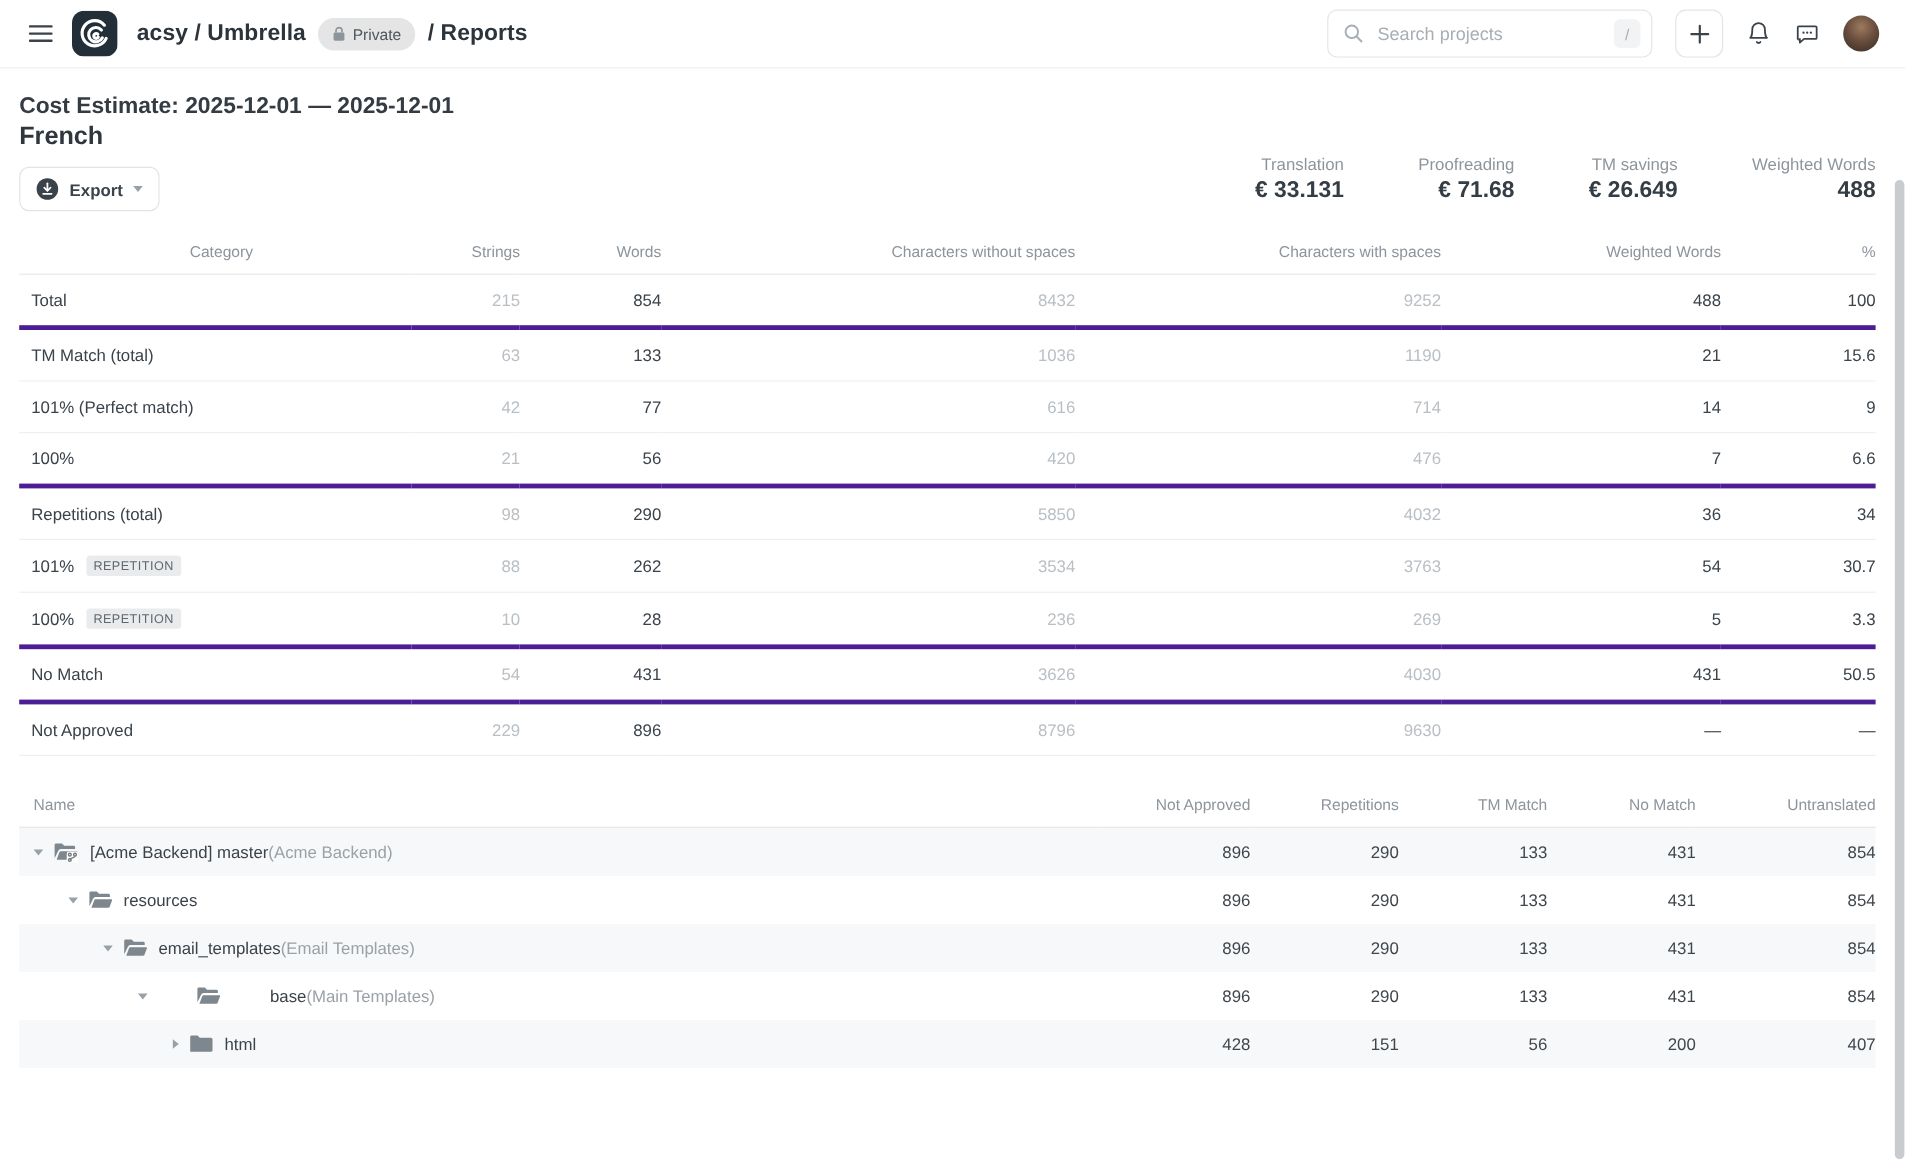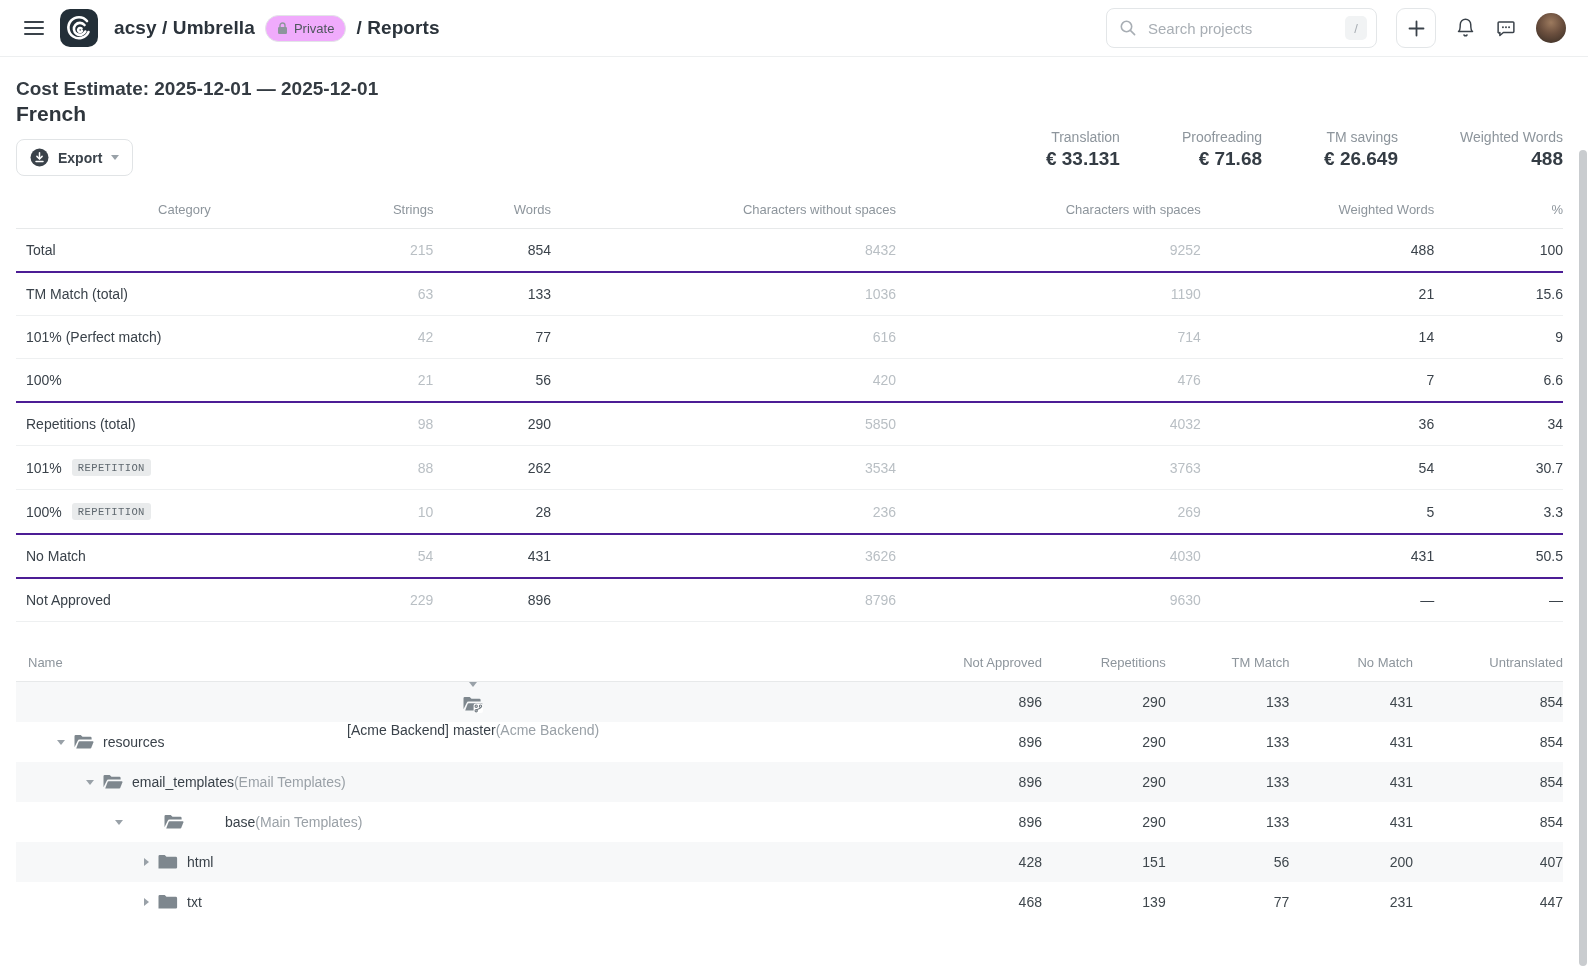--- a/index.html
+++ b/index.html
@@ -16,21 +16,21 @@
     height:57px; display:flex; align-items:center;
     padding:0 22px 0 24px; border-bottom:1px solid #edeff0; gap:16px;
   }
   .hamburger{ cursor:pointer; display:flex; align-items:center; }
   .logo{ width:38px; height:38px; border-radius:10px; display:flex; cursor:pointer; }
   .crumbs{ display:flex; align-items:center; gap:10px; white-space:nowrap; }
   .crumb-text{ font-size:19px; font-weight:700; color:#2b333b; letter-spacing:.1px; cursor:pointer; }
   .badge-private{
     display:inline-flex; align-items:center; gap:6px;
     border:1px solid #e2e5e7; border-radius:15px; height:27px; padding:0 11px;
-    font-size:13px; color:#4e565d; background:#f0abfc;
+    font-size:13px; color:#4e565d; background:#e5e5e5;
   }
   .topbar-right{ margin-left:auto; display:flex; align-items:center; gap:19px; }
   .search-box{
     width:271px; height:40px; border:1px solid #e3e6e8; border-radius:8px;
     display:flex; align-items:center; padding:0 9px 0 12px; gap:9px; background:#fff;
   }
   .search-box input{
     border:none; outline:none; flex:1; font-size:15px; color:#3a424a; min-width:0;
     font-family:"Liberation Sans","DejaVu Sans",sans-serif;
   }
@@ -73,28 +73,28 @@
     font-size:13px; font-weight:400; color:#8d959c; text-align:right;
     padding:6px 0 11px 0; border-bottom:1px solid #e7e9ea;
   }
   .summary-table th.cat{ text-align:center; padding-left:10px; }
   .summary-table td{
     padding:13px 0; font-size:14px; text-align:right;
     border-top:1px solid #eef0f1;
   }
   .summary-table tbody tr:first-child td{ border-top:none; }
   .summary-table tbody tr:last-child td{ border-bottom:1px solid #eef0f1; }
-  .summary-table tr.group-start td{ border-top:2px solid #4c1d95; }
+  .summary-table tr.group-start td{ border-top:4px solid #4c1d95; }
   .summary-table td.cat{ text-align:left; color:#3a424a; padding-left:10px; }
   .summary-table td.dim{ color:#b9bfc4; }
   .summary-table td.strong{ color:#3b434b; }
   .cat-wrap{ display:inline-flex; align-items:center; gap:10px; }
   .rep-badge{
     background:#e9ebec; color:#5f686f; border-radius:3px; padding:3px 6px 2px 6px;
-    font-family:Liberation Mono, monospace;
+    font-family:Liberation Sans, sans-serif;
     font-size:10.5px; letter-spacing:.4px;
   }
 
   
   .files-table{ margin-top:27px; }
   .files-table th{
     font-size:13px; font-weight:400; color:#8d959c; text-align:right;
     padding:6px 0 11px 0; border-bottom:1px solid #e7e9ea;
   }
   .files-table th.name{ text-align:left; padding-left:12px; }
@@ -365,21 +365,21 @@
           <th>Not Approved</th>
           <th>Repetitions</th>
           <th>TM Match</th>
           <th>No Match</th>
           <th>Untranslated</th>
         </tr>
       </thead>
     <tbody id="files-body">
         <tr class="shaded">
           <td class="name-cell">
-            <div class="tree-line" style="padding-left: 12px; flex-direction: column;">
+            <div class="tree-line" style="padding-left: 12px;">
               <span class="caret down"></span>
               <span class="tree-icon">
                 <svg width="21" height="17" viewBox="0 0 21 17">
                   <path fill="#7e878e" d="M.5 13.2V2.2a1.2 1.2 0 0 1 1.2-1.2h5l1.8 1.8h7.9a1.2 1.2 0 0 1 1.2 1.2v1.5H5.6a2.2 2.2 0 0 0-2 1.4z"></path>
                   <path fill="#7e878e" d="M2.2 14.5 4.6 8a1.1 1.1 0 0 1 1-.7h13.1a.75.75 0 0 1 .7 1l-2.1 5.5a1.1 1.1 0 0 1-1 .7z"></path>
                   <rect x="10.6" y="7.6" width="9.4" height="9.4" rx="2" fill="#fff"></rect>
                   <g stroke="#6e777e" stroke-width="1.1" fill="none">
                     <circle cx="13.2" cy="10.2" r="1.15"></circle>
                     <circle cx="17.5" cy="10.2" r="1.15"></circle>
                     <path d="M17.5 11.4c0 1.9-4.3 1.2-4.3 3.1"></path>
@@ -464,37 +464,19 @@
               </span>
               <span><span class="fname">html</span></span>
             </div>
           </td>
           <td>428</td>
           <td>151</td>
           <td>56</td>
           <td>200</td>
           <td>407</td>
         </tr>
-        <tr>
-          <td class="name-cell">
-            <div class="tree-line" style="padding-left: 128px;">
-              <span class="caret right"></span>
-              <span class="tree-icon">
-                <svg width="20" height="16" viewBox="0 0 20 16">
-                  <path fill="#7e878e" d="M.5 14.5V2.2A1.2 1.2 0 0 1 1.7 1h5l1.8 1.8h9.2a1.4 1.4 0 0 1 1.4 1.4v9a1.3 1.3 0 0 1-1.3 1.3z"></path>
-                </svg>
-              </span>
-              <span><span class="fname">txt</span></span>
-            </div>
-          </td>
-          <td>468</td>
-          <td>139</td>
-          <td>77</td>
-          <td>231</td>
-          <td>447</td>
-        </tr>
       </tbody>
   </table>
 </div>
 
 <div class="scrollbar">
   <div class="thumb"></div>
 </div>
 
 </body></html>

